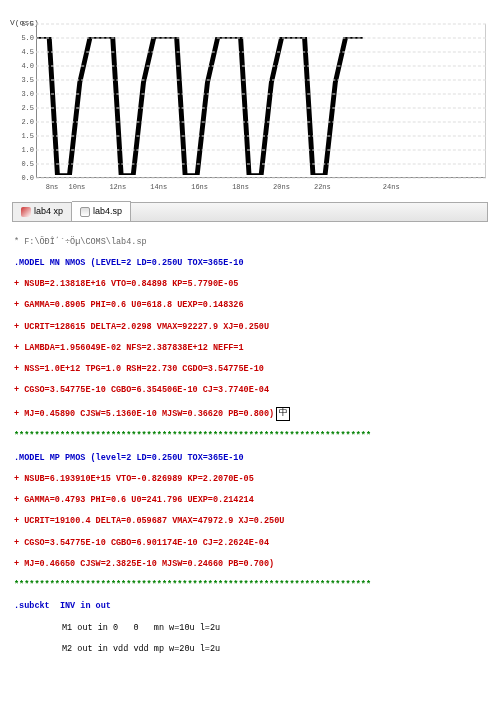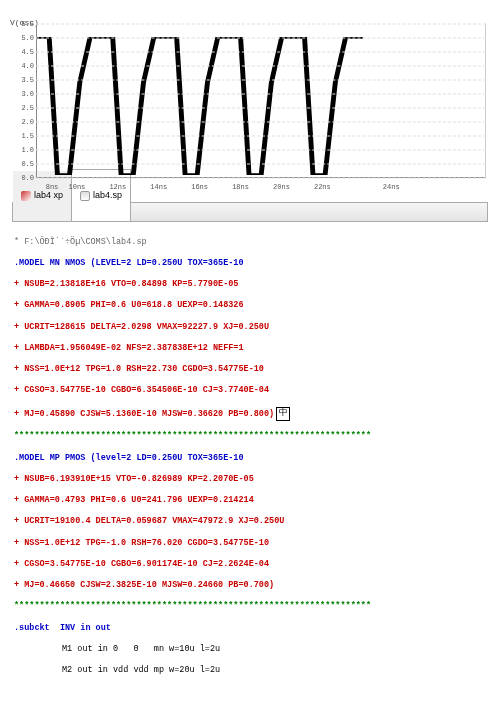--- a/index.html
+++ b/index.html
@@ -77,21 +77,21 @@
     border: 1px solid #aaa;
     height: 18px;
     font-family: Tahoma, sans-serif;
     font-size: 9px;
     margin: 0 6px;
   }
   .tab {
     display: flex;
     align-items: center;
     gap: 3px;
-    padding: 18px 8px;
+    padding: 2px 8px;
     border-right: 1px solid #aaa;
     background: #efefef;
     height: 14px;
   }
   .tab.active {
     background: #fff;
     border-top: 1px solid #aaa;
     height: 15px;
     margin-top: -1px;
   }
@@ -196,21 +196,20 @@
 <span class="ln c-red">+ UCRIT=128615 DELTA=2.0298 VMAX=92227.9 XJ=0.250U</span>
 <span class="ln c-red">+ LAMBDA=1.956049E-02 NFS=2.387838E+12 NEFF=1</span>
 <span class="ln c-red">+ NSS=1.0E+12 TPG=1.0 RSH=22.730 CGDO=3.54775E-10</span>
 <span class="ln c-red">+ CGSO=3.54775E-10 CGBO=6.354506E-10 CJ=3.7740E-04</span>
 <span class="ln"><span class="c-red">+ MJ=0.45890 CJSW=5.1360E-10 MJSW=0.36620 PB=0.800)</span><span class="cursor-mark">中</span></span>
 <span class="ln sep">**********************************************************************</span>
 <span class="ln c-blue">.MODEL MP PMOS (level=2 LD=0.250U TOX=365E-10</span>
 <span class="ln c-red">+ NSUB=6.193910E+15 VTO=-0.826989 KP=2.2070E-05</span>
 <span class="ln c-red">+ GAMMA=0.4793 PHI=0.6 U0=241.796 UEXP=0.214214</span>
 <span class="ln c-red">+ UCRIT=19100.4 DELTA=0.059687 VMAX=47972.9 XJ=0.250U</span>
-<span class="ln c-red">+ NSS=1.0E+12 TPG=-1.0 RSH=76.020 CGDO=3.54775E-10</span>
 <span class="ln c-red">+ CGSO=3.54775E-10 CGBO=6.901174E-10 CJ=2.2624E-04</span>
 <span class="ln c-red">+ MJ=0.46650 CJSW=2.3825E-10 MJSW=0.24660 PB=0.700)</span>
 <span class="ln sep">**********************************************************************</span>
 <span class="ln c-blue">.subckt  INV in out</span>
 <span class="ln c-black">M1 out in 0   0   mn w=10u l=2u</span>
 <span class="ln c-black">M2 out in vdd vdd mp w=20u l=2u</span>
 
 
 
 

